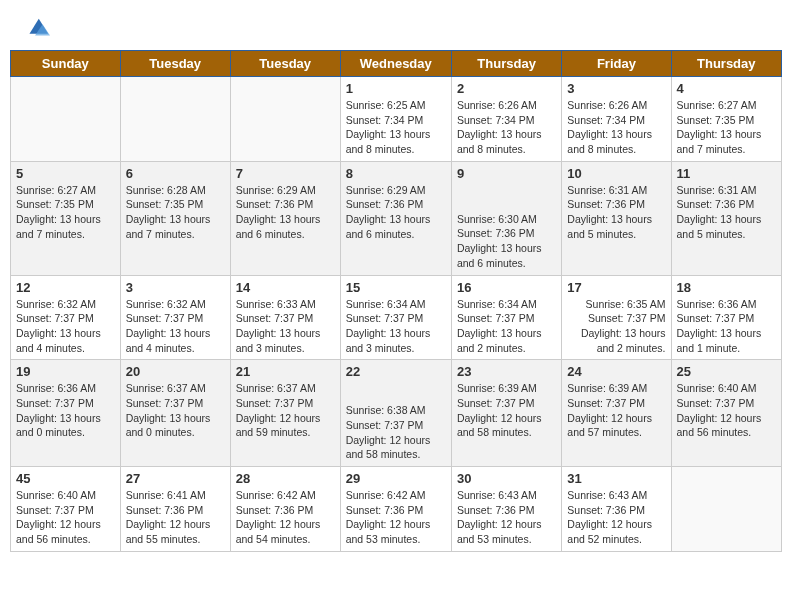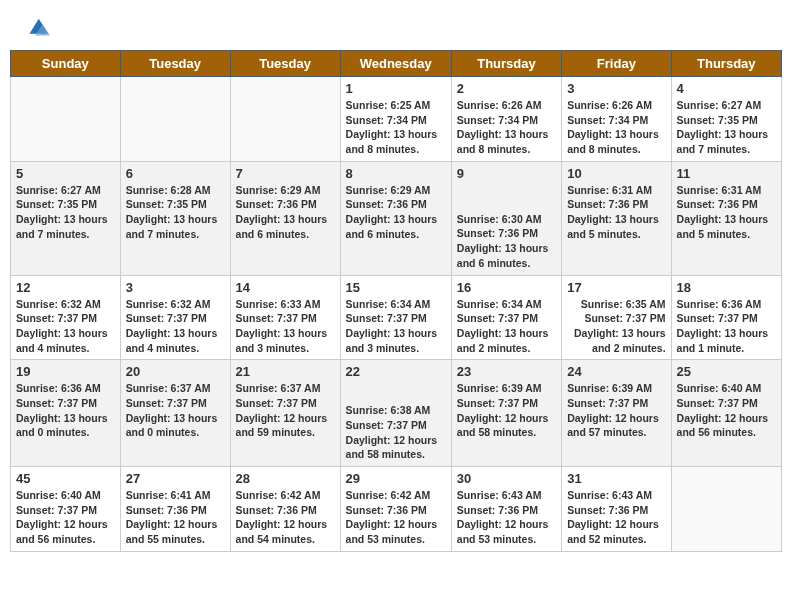--- a/index.html
+++ b/index.html
@@ -76,21 +76,20 @@
     }
     .day-number {
       font-weight: bold;
       font-size: 13px;
       margin-bottom: 2px;
     }
     .day-info {
       font-size: 10.5px;
       line-height: 1.4;
       color: #333;
-      font-weight: bold;
     }
     .row-shaded td {
       background-color: #f2f2f2;
     }
   </style>
 </head>
 <body>
 
 <div class="header-area">
   <div class="logo">

